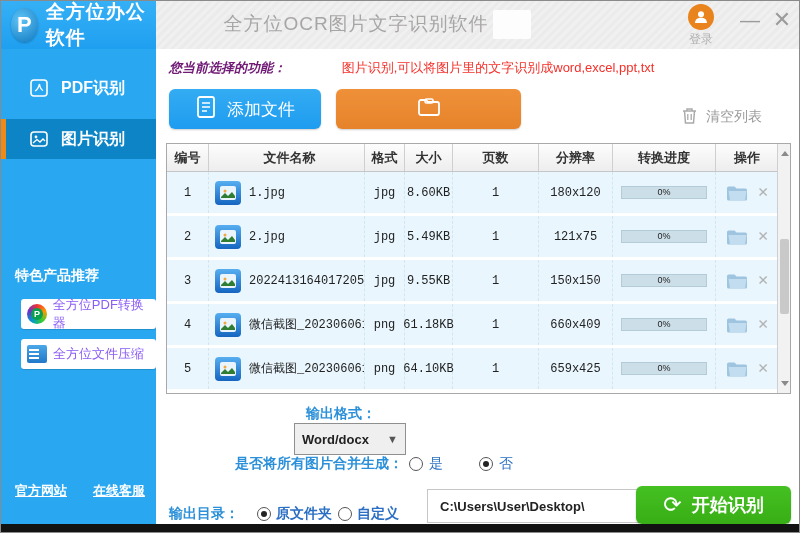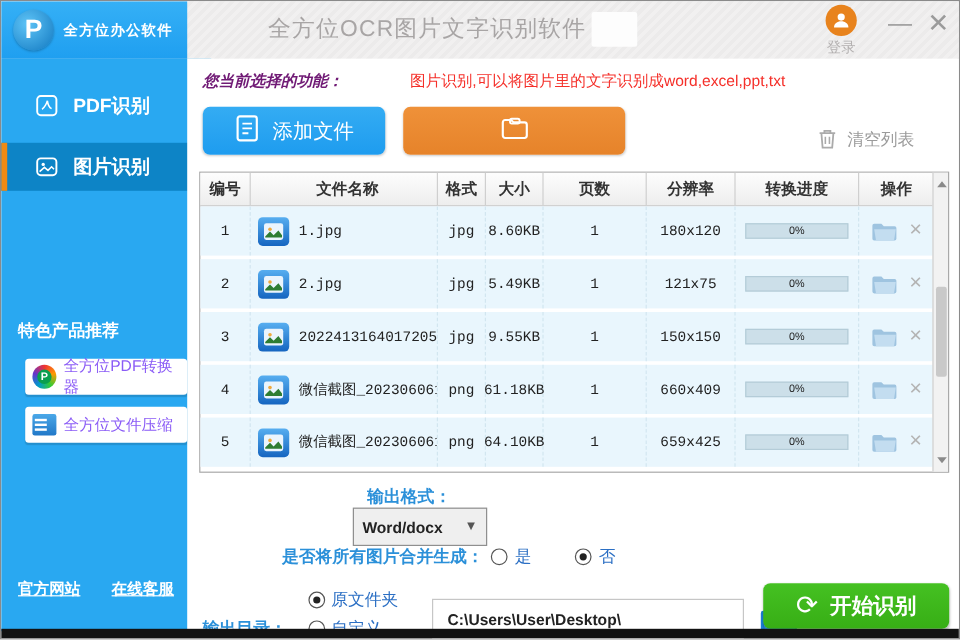--- a/index.html
+++ b/index.html
@@ -7,21 +7,21 @@
   body { font-family:"Liberation Sans", sans-serif; }
   .window { position:relative; width:800px; height:533px; background:#fff; overflow:hidden; border:1px solid #8a8a8a; }
 
   
   .titlebar { position:absolute; left:0; top:0; width:800px; height:48px;
     background:repeating-linear-gradient(135deg,#f1f0f0 0 3px,#ecebeb 3px 6px); }
   .logo-area { position:absolute; left:0; top:0; width:155px; height:48px;
     background:linear-gradient(#35b0f6,#1f9ff0); display:flex; align-items:center; padding-left:10px; gap:8px; }
   .logo-circle { width:34px; height:34px; border-radius:50%; background:radial-gradient(circle at 35% 35%,#5ec4f7,#1178c0); display:flex; align-items:center; justify-content:center; box-shadow:0 1px 2px rgba(0,0,0,.25); }
   .logo-circle b { color:#fff; font-size:22px; font-weight:bold; }
-  .brand-name { color:#fff; font-size:12px; font-weight:bold; letter-spacing:1px; }
+  .brand-name { color:#fff; font-size:19px; font-weight:bold; letter-spacing:1px; }
   .app-title { position:absolute; left:205px; top:10px; width:300px; text-align:center; font-size:19px; color:#a8a5a5; letter-spacing:1px; }
   .title-badge { position:absolute; left:492px; top:9px; width:38px; height:29px; background:#fdfdfd; border-radius:2px; }
   .login { position:absolute; left:676px; top:3px; width:48px; text-align:center; cursor:pointer; }
   .login-circle { width:26px; height:26px; border-radius:50%; background:#e8831d; margin:0 auto; display:flex; align-items:center; justify-content:center; }
   .login-label { font-size:12px; color:#b3b0b0; margin-top:1px; }
   .win-btn { position:absolute; top:8px; font-size:20px; color:#9b9b9b; width:26px; text-align:center; cursor:pointer; line-height:22px; }
   .btn-min { left:736px; } .btn-close { left:768px; font-size:22px; }
 
   
   .sidebar { position:absolute; left:0; top:48px; width:175px; height:477px; background:#29a8f1; }
@@ -79,21 +79,21 @@
   .select { margin-left:18px; width:112px; height:24px; background:#efefef; border:1px solid #8f8f8f; display:flex; align-items:center; justify-content:space-between; padding:15px 7px; cursor:pointer; }
   .select b { font-size:13px; color:#222; }
   .select .chev { color:#555; font-size:11px; }
   .merge-group { display:flex; align-items:center; margin-left:66px; gap:6px; }
   .radio { width:14px; height:14px; border-radius:50%; border:1px solid #555; background:#fff; display:inline-block; position:relative; flex:0 0 auto; cursor:pointer; }
   .radio.checked:after { content:""; position:absolute; left:3px; top:3px; width:6px; height:6px; border-radius:50%; background:#222; }
   .radio-label { color:#2b6fc4; font-size:14px; cursor:pointer; }
   .gap24 { width:24px; }
 
   .dir-row { position:absolute; left:13px; top:396px; display:flex; align-items:flex-end;margin-top:44px; }
-  .dir-radios { margin-left:18px; display:flex; flex-direction:column; gap:6px; padding-top:2px; }
+  .dir-radios { margin-left:18px; display:flex; gap:6px; padding-top:2px;font-weight:bold; }
   .dir-radio-line { display:flex; align-items:center; gap:5px; }
   .dir-input { margin-left:28px; width:260px; height:34px; border:1px solid #c6c6c6; font-size:13px; font-weight:bold; color:#222; padding-left:12px; font-family:"Liberation Sans",sans-serif; }
   .browse-btn { margin-left:12px; cursor:pointer; display:flex; padding-top:2px; }
 
   .start-btn { position:absolute; left:480px; top:437px; width:155px; height:38px; border-radius:6px;
     background:linear-gradient(#45c122,#37ae15); color:#fff; font-size:18px; font-weight:bold;
     display:flex; align-items:center; justify-content:center; gap:10px; cursor:pointer; box-shadow:0 1px 2px rgba(0,0,0,.25); }
   .start-btn .spin { font-size:22px; line-height:1; font-weight:normal; }
 </style>
 </head>

